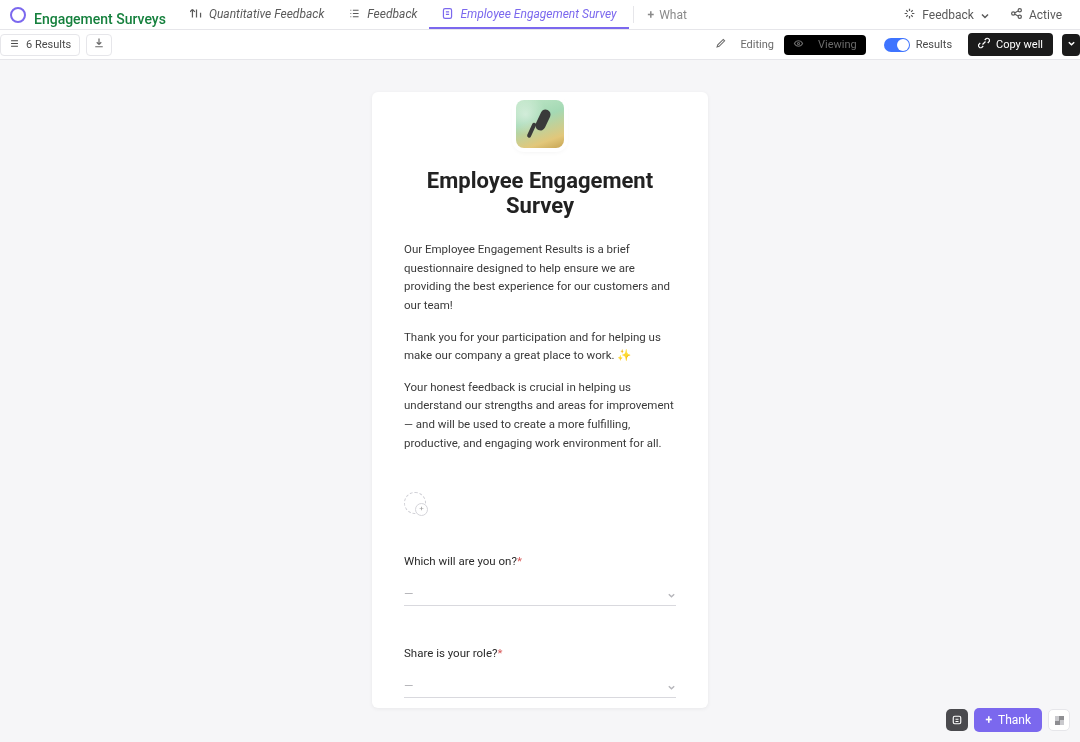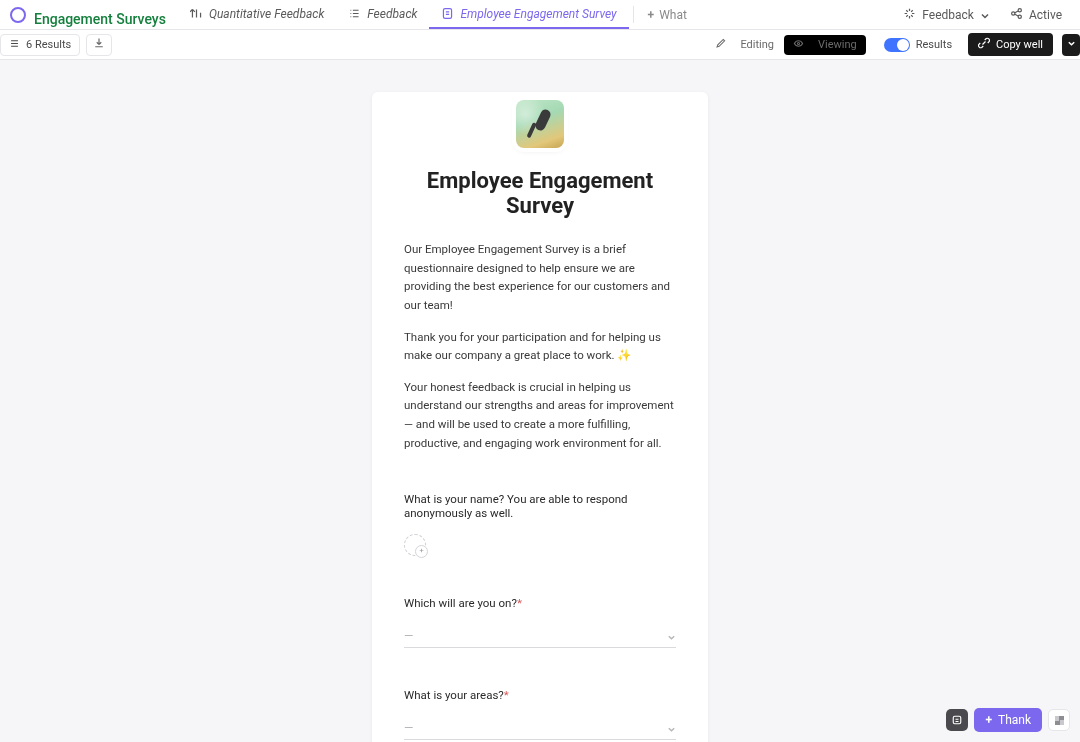--- a/index.html
+++ b/index.html
@@ -231,45 +231,44 @@
         </svg>
     </span>
   </div>
 </div>
 
 <div class="viewport">
   <div class="card">
     <div class="hero"></div>
     <h1>Employee Engagement Survey</h1>
     <div class="intro">
-      <p>Our Employee Engagement Survey is a brief questionnaire designed to help ensure we are providing the best experience for our customers and our team!</p>
+      <p>Our Employee Engagement Results is a brief questionnaire designed to help ensure we are providing the best experience for our customers and our team!</p>
       <p><span>Thank you for your participation and for helping us make our company a great place to work. ✨</span></p>
       <p>Your honest feedback is crucial in helping us understand our strengths and areas for improvement — and will be used to create a more fulfilling, productive, and engaging work environment for all.</p>
     </div>
 
     <div class="q">
-      <div class="q-label">What is your name? You are able to respond anonymously as well.</div>
       <div class="avatar-add"></div>
     </div>
 
     <div class="q">
       <div class="q-label">
         <span>Which will are you on?</span><span class="ast">*</span>
       </div>
       <div class="sel">
         <span class="dash">—</span>
         <span class="sc"><svg viewBox="0 0 10 10" fill="none" stroke="currentColor" stroke-width="1.5">
               <path d="M2 3.5l3 3 3-3"></path>
             </svg></span>
       </div>
     </div>
 
     <div class="q">
       <div class="q-label">
-        <span>What is your areas?</span><span class="ast">*</span>
+        <span>Share is your role?</span><span class="ast">*</span>
       </div>
       <div class="sel">
         <span class="dash">—</span>
         <span class="sc"><svg viewBox="0 0 10 10" fill="none" stroke="currentColor" stroke-width="1.5">
               <path d="M2 3.5l3 3 3-3"></path>
             </svg></span>
       </div>
     </div>
 
   </div>

